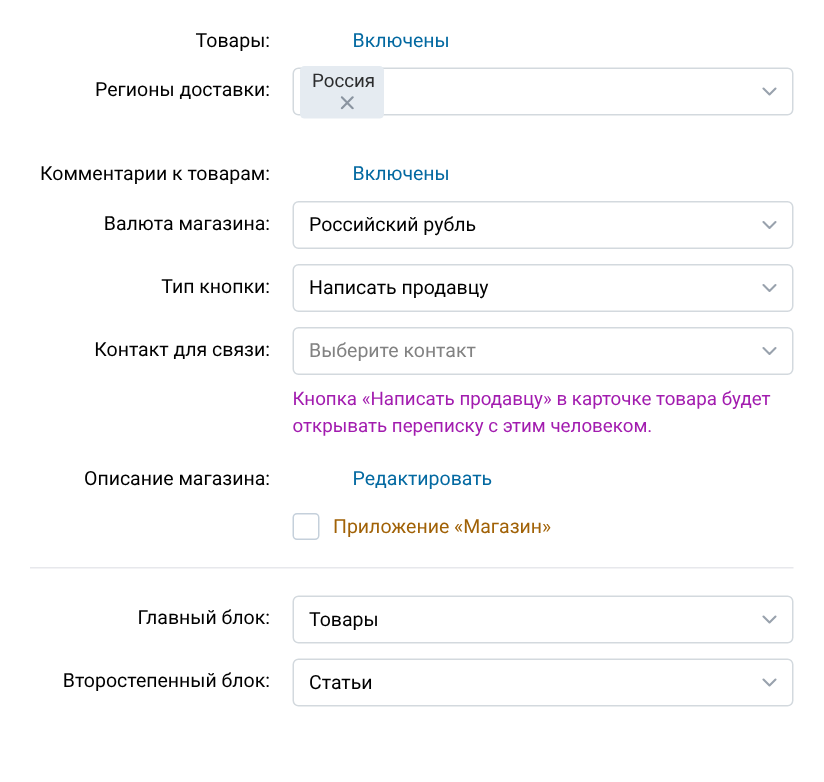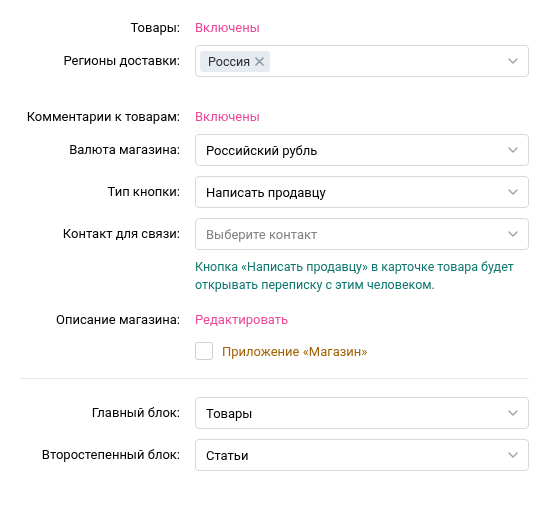--- a/index.html
+++ b/index.html
@@ -27,25 +27,26 @@
     padding-right: 15px;
     color: #000;
     font-size: 13px;
     box-sizing: border-box;
   }
   .control-col {
     flex: 1;
     min-width: 0;
   }
   .link {
-    color: #ec4899;
+    color: #0369a1;
     font-size: 13px;
     cursor: pointer;
     display: inline-block;
     padding-top: 8px;
+    margin-left: 40px;
   }
   .select {
     position: relative;
     border: 1px solid #d3d9de;
     border-radius: 4px;
     height: 32px;
     background: #fff;
     display: flex;
     align-items: center;
     padding: 0 30px 0 10px;
@@ -72,30 +73,31 @@
   }
   .tag {
     display: inline-flex;
     align-items: center;
     background: #e5ebf1;
     border-radius: 3px;
     padding: 3px 6px 3px 8px;
     font-size: 12.5px;
     color: #2c2d2e;
     margin-right: 4px;
+    flex-direction: column;
   }
   .tag-close {
     margin-left: 5px;
     color: #8a94a0;
     font-size: 14px;
     line-height: 1;
     cursor: pointer;
   }
   .hint {
-    color: #0f766e;
+    color: #a21caf;
     font-size: 12.5px;
     line-height: 1.45;
     margin-top: 8px;
     padding-right: 5px;
   }
   .checkbox-row {
     display: flex;
     align-items: center;
     padding-top: 5px;
   }

